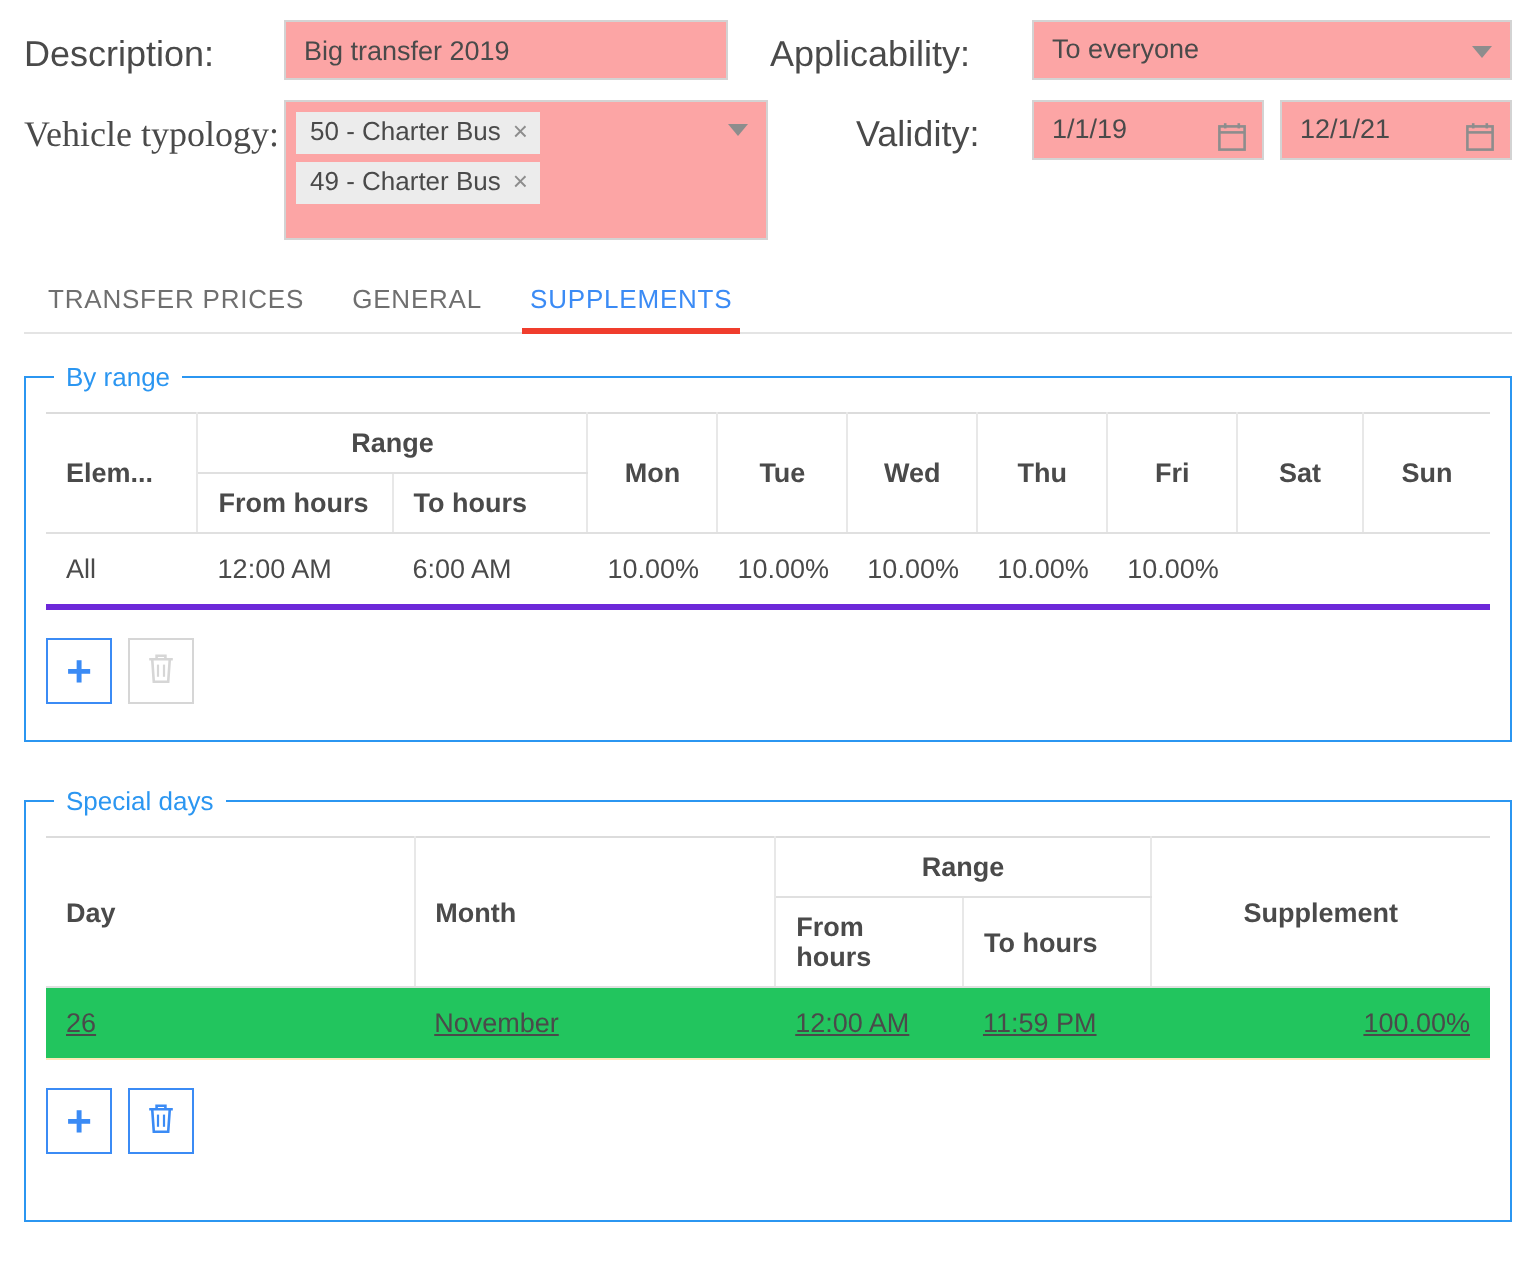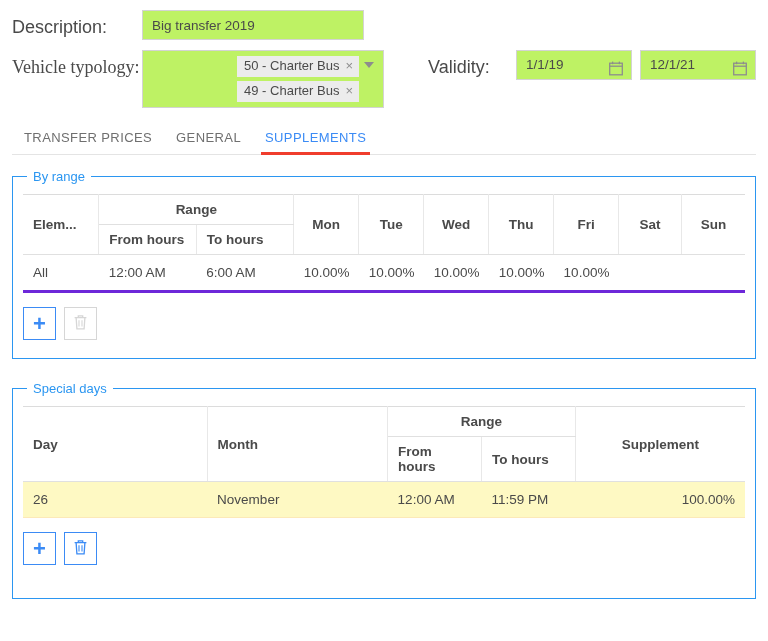--- a/index.html
+++ b/index.html
@@ -39,44 +39,44 @@
     padding-top: 7px;
     white-space: nowrap;
   }
   .label-desc  { width: 130px; }
   .label-veh   { width: 130px; font-family: Liberation Serif, serif; }
   .label-appl  { width: 131px; }
   .label-valid { width: 131px; padding-left: 44px; }
 
   .control {
     border: 1px solid #d3d3d3;
-    background: #bef264;
+    background: #fca5a5;
     box-sizing: border-box;
     font-family: "Liberation Sans", sans-serif;
     font-size: 13.5px;
     color: #4a4a4a;
   }
 
   .text-input {
     width: 222px;
     height: 30px;
     line-height: 28px;
     padding: 0 9px;
     outline: none;
   }
 
   
   .multiselect {
     width: 242px;
     min-height: 52px;
-    padding: 5px 24px 5px 5px;
+    padding: 5px 24px 17px 5px;
     position: relative;
     display: flex;
     flex-direction: column;
-    align-items: flex-end;
+    align-items: flex-start;
     gap: 4px;
   }
   .chip {
     background: #ececec;
     color: #4a4a4a;
     font-size: 13px;
     padding: 2px 6px 3px 7px;
     display: inline-flex;
     align-items: center;
     gap: 6px;
@@ -185,22 +185,23 @@
   table.grid th.topline { border-top: 1px solid #dcdcdc; }
   table.grid th.center { text-align: center; }
   table.grid th.noright { border-right: none; }
   table.grid td {
     padding: 10px 10px;
     border-bottom: 3px solid #6d28d9;
     color: #4a4a4a;
     vertical-align: middle;
   }
   table.grid tr.row-highlight td {
-    background: #fef9c3;
+    background: #22c55e;
     border-bottom: 1px solid #fce9b8;
+    text-decoration: underline;
   }
   td.num-right { text-align: right; }
 
   
   .btn-bar {
     margin-top: 14px;
     display: flex;
     gap: 8px;
   }
   .icon-btn {
@@ -227,20 +228,27 @@
 </style>
 </head>
 <body>
 
 <div class="form-area">
 
   <div class="form-row">
     <div class="field-group field-left">
       <div class="field-label label-desc">Description:</div>
       <input class="control text-input" type="text" value="Big transfer 2019" style="">
+    </div>
+    <div class="field-group field-right">
+      <div class="field-label label-appl">Applicability:</div>
+      <div class="control select-box">
+        <span>To everyone</span>
+        <span class="caret"></span>
+      </div>
     </div>
   </div>
 
   <div class="form-row">
     <div class="field-group field-left">
       <div class="field-label label-veh">Vehicle typology:</div>
       <div class="control multiselect">
         <span class="chip">
           <span>50 - Charter Bus</span>
           <span class="chip-x">×</span>

